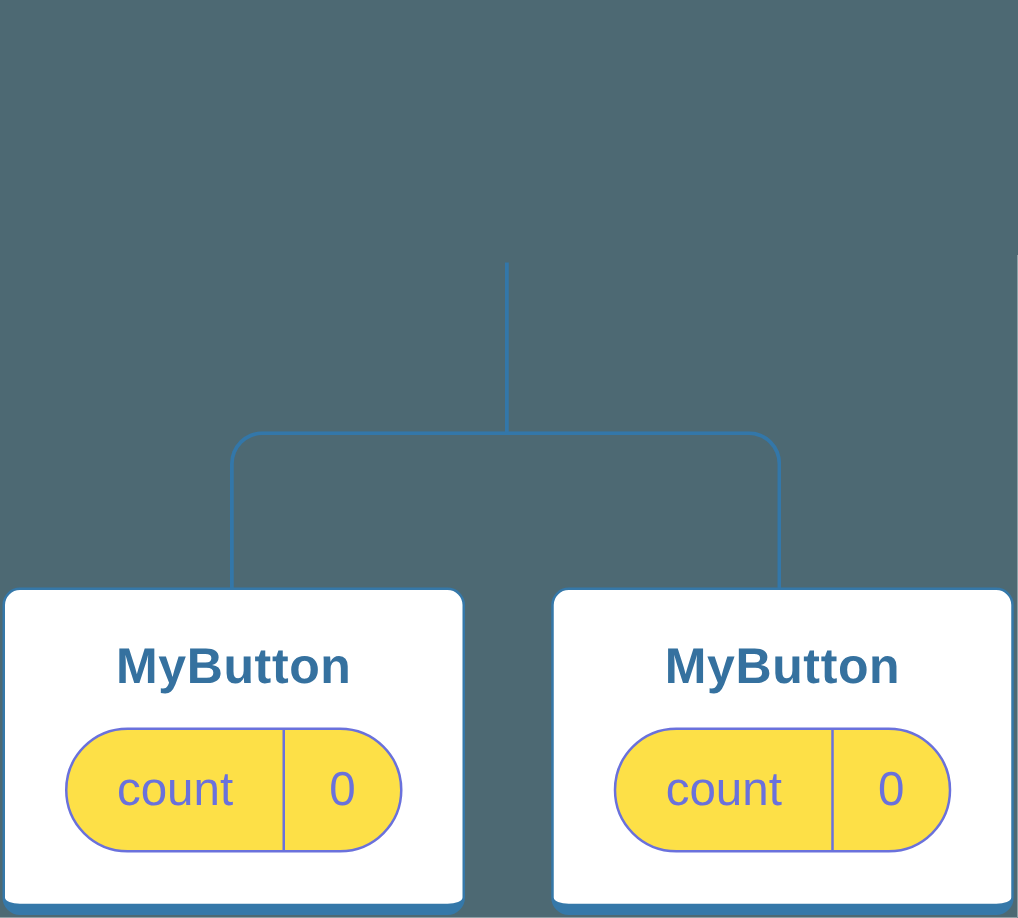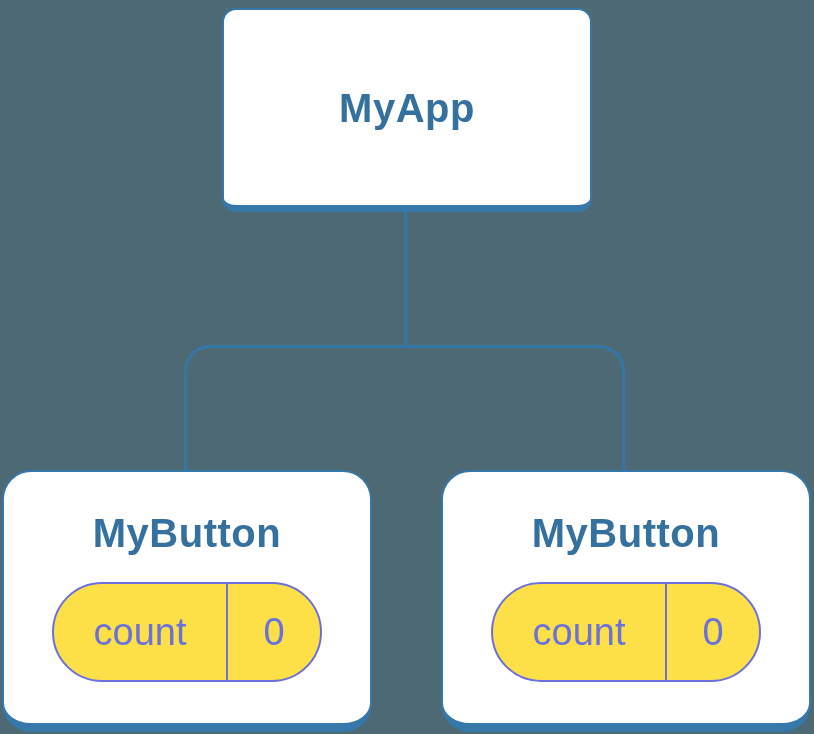--- a/index.html
+++ b/index.html
@@ -53,21 +53,20 @@
   .node-child {
     top: 470px;
     width: 370px;
     height: 262px;
     border-bottom-width: 9px;
     display: flex;
     flex-direction: column;
     align-items: center;
     justify-content: flex-start;
     padding-top: 38px;
-    border-radius: 29px;
   }
   .node-child-left  { left: 2px; }
   .node-child-right { left: 441px; }
   .node-label {
     color: #35719f;
     font-size: 40px;
     font-weight: bold;
     letter-spacing: 0.5px;
     line-height: 1.15;
   }
@@ -105,23 +104,20 @@
   }
 </style>
 </head>
 <body>
 
 <div class="canvas">
 
   <div class="stem"></div>
   <div class="branch"></div>
 
-  <div class="node node-root">
-    <span class="node-label">MyApp</span>
-  </div>
 
   <div class="node node-child node-child-left">
     <span class="node-label">MyButton</span>
     <div class="pill">
       <span class="pill-key">count</span>
       <span class="pill-value">0</span>
     </div>
   </div>
 
   <div class="node node-child node-child-right">

